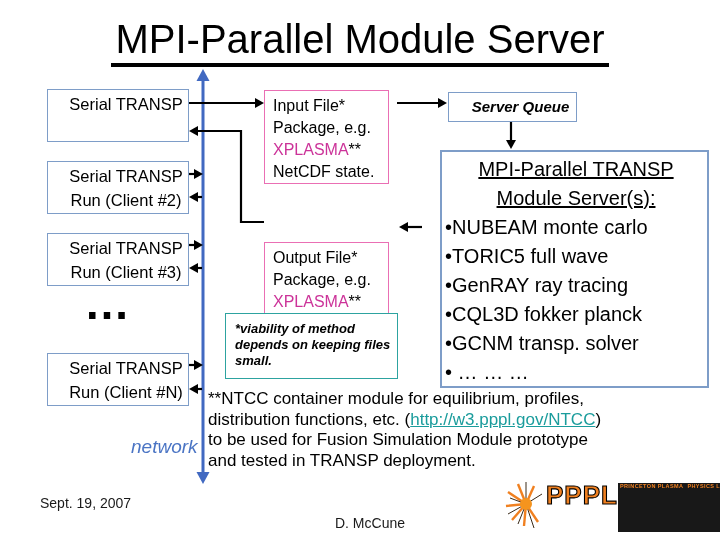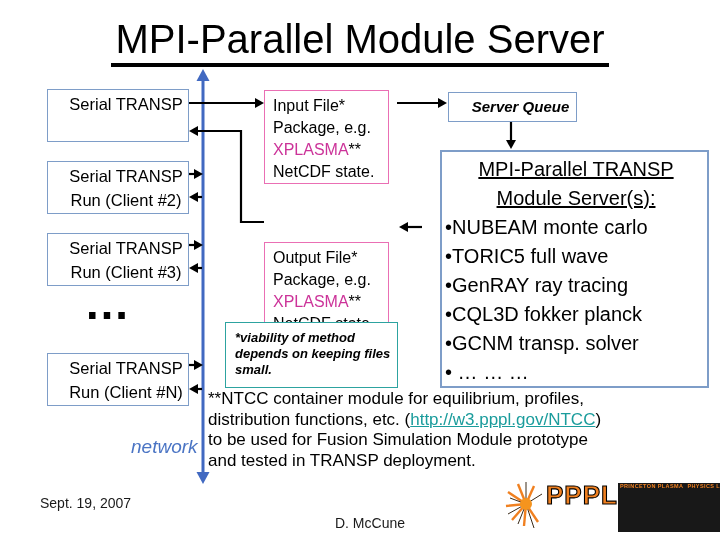--- a/index.html
+++ b/index.html
@@ -34,21 +34,21 @@
          text-align:center;font-size:15px;line-height:27px;font-weight:bold;font-style:italic;color:#000;}
 
   .bigbox{left:423px;top:150px;width:269px;height:238px;border:2px solid #7e9dc8;
           font-size:20px;line-height:29px;color:#000;padding:3px 0 0 3px;margin-left:17px;}
   .bigtitle{text-align:center;}
   .bigtitle span{text-decoration:underline;}
   .module-row{text-align:left;white-space:nowrap;}
 
   .notebox{left:225px;top:313px;width:173px;height:66px;border:1.5px solid #2da3a0;
            font-size:13px;line-height:16px;font-weight:bold;font-style:italic;color:#000;
-           padding:7px 0 0 9px;margin-top:9px;}
+           padding:7px 0 0 9px;}
 
   .ntcc{position:absolute;left:208px;top:389px;width:505px;z-index:2;
         font-size:17px;line-height:20.5px;color:#000;}
   .ntcc a{color:#1a9c9c;text-decoration:underline;}
 
   .network-label{position:absolute;left:131px;top:436px;z-index:2;font-size:19px;
                  font-style:italic;color:#4a74c4;}
 
   
   .f-date{position:absolute;left:40px;top:495px;font-size:14px;color:#1a1a1a;z-index:2;}

